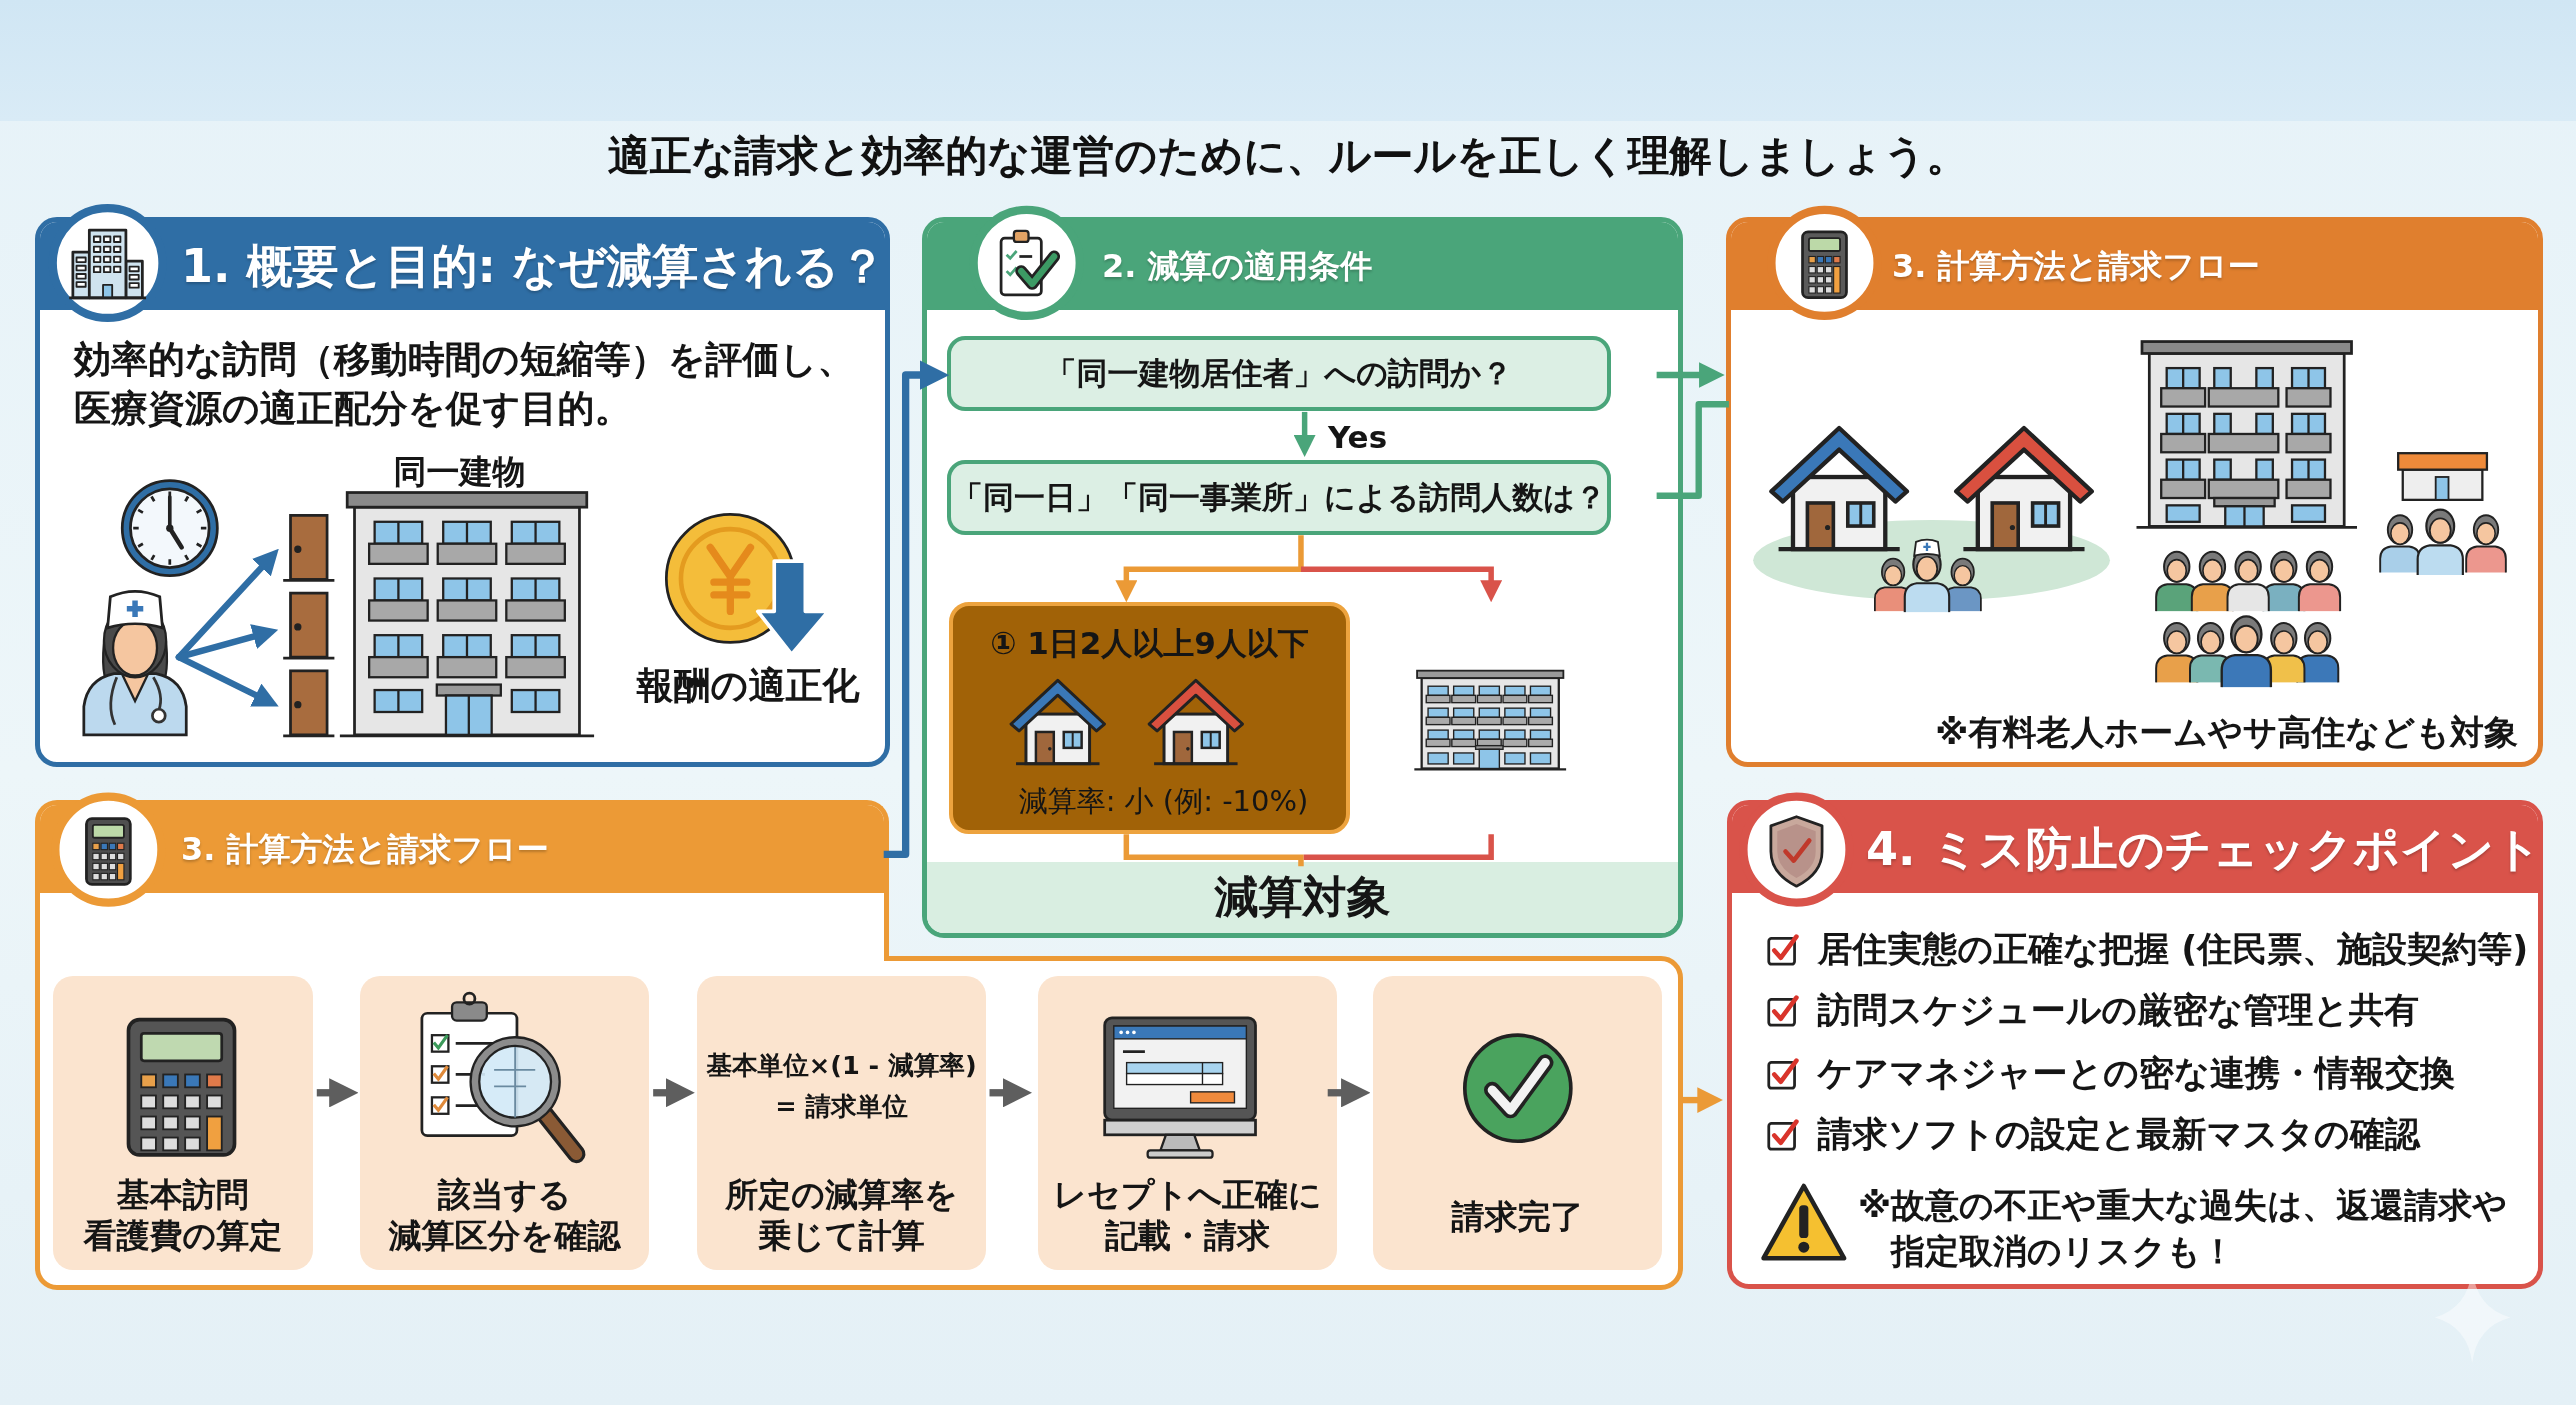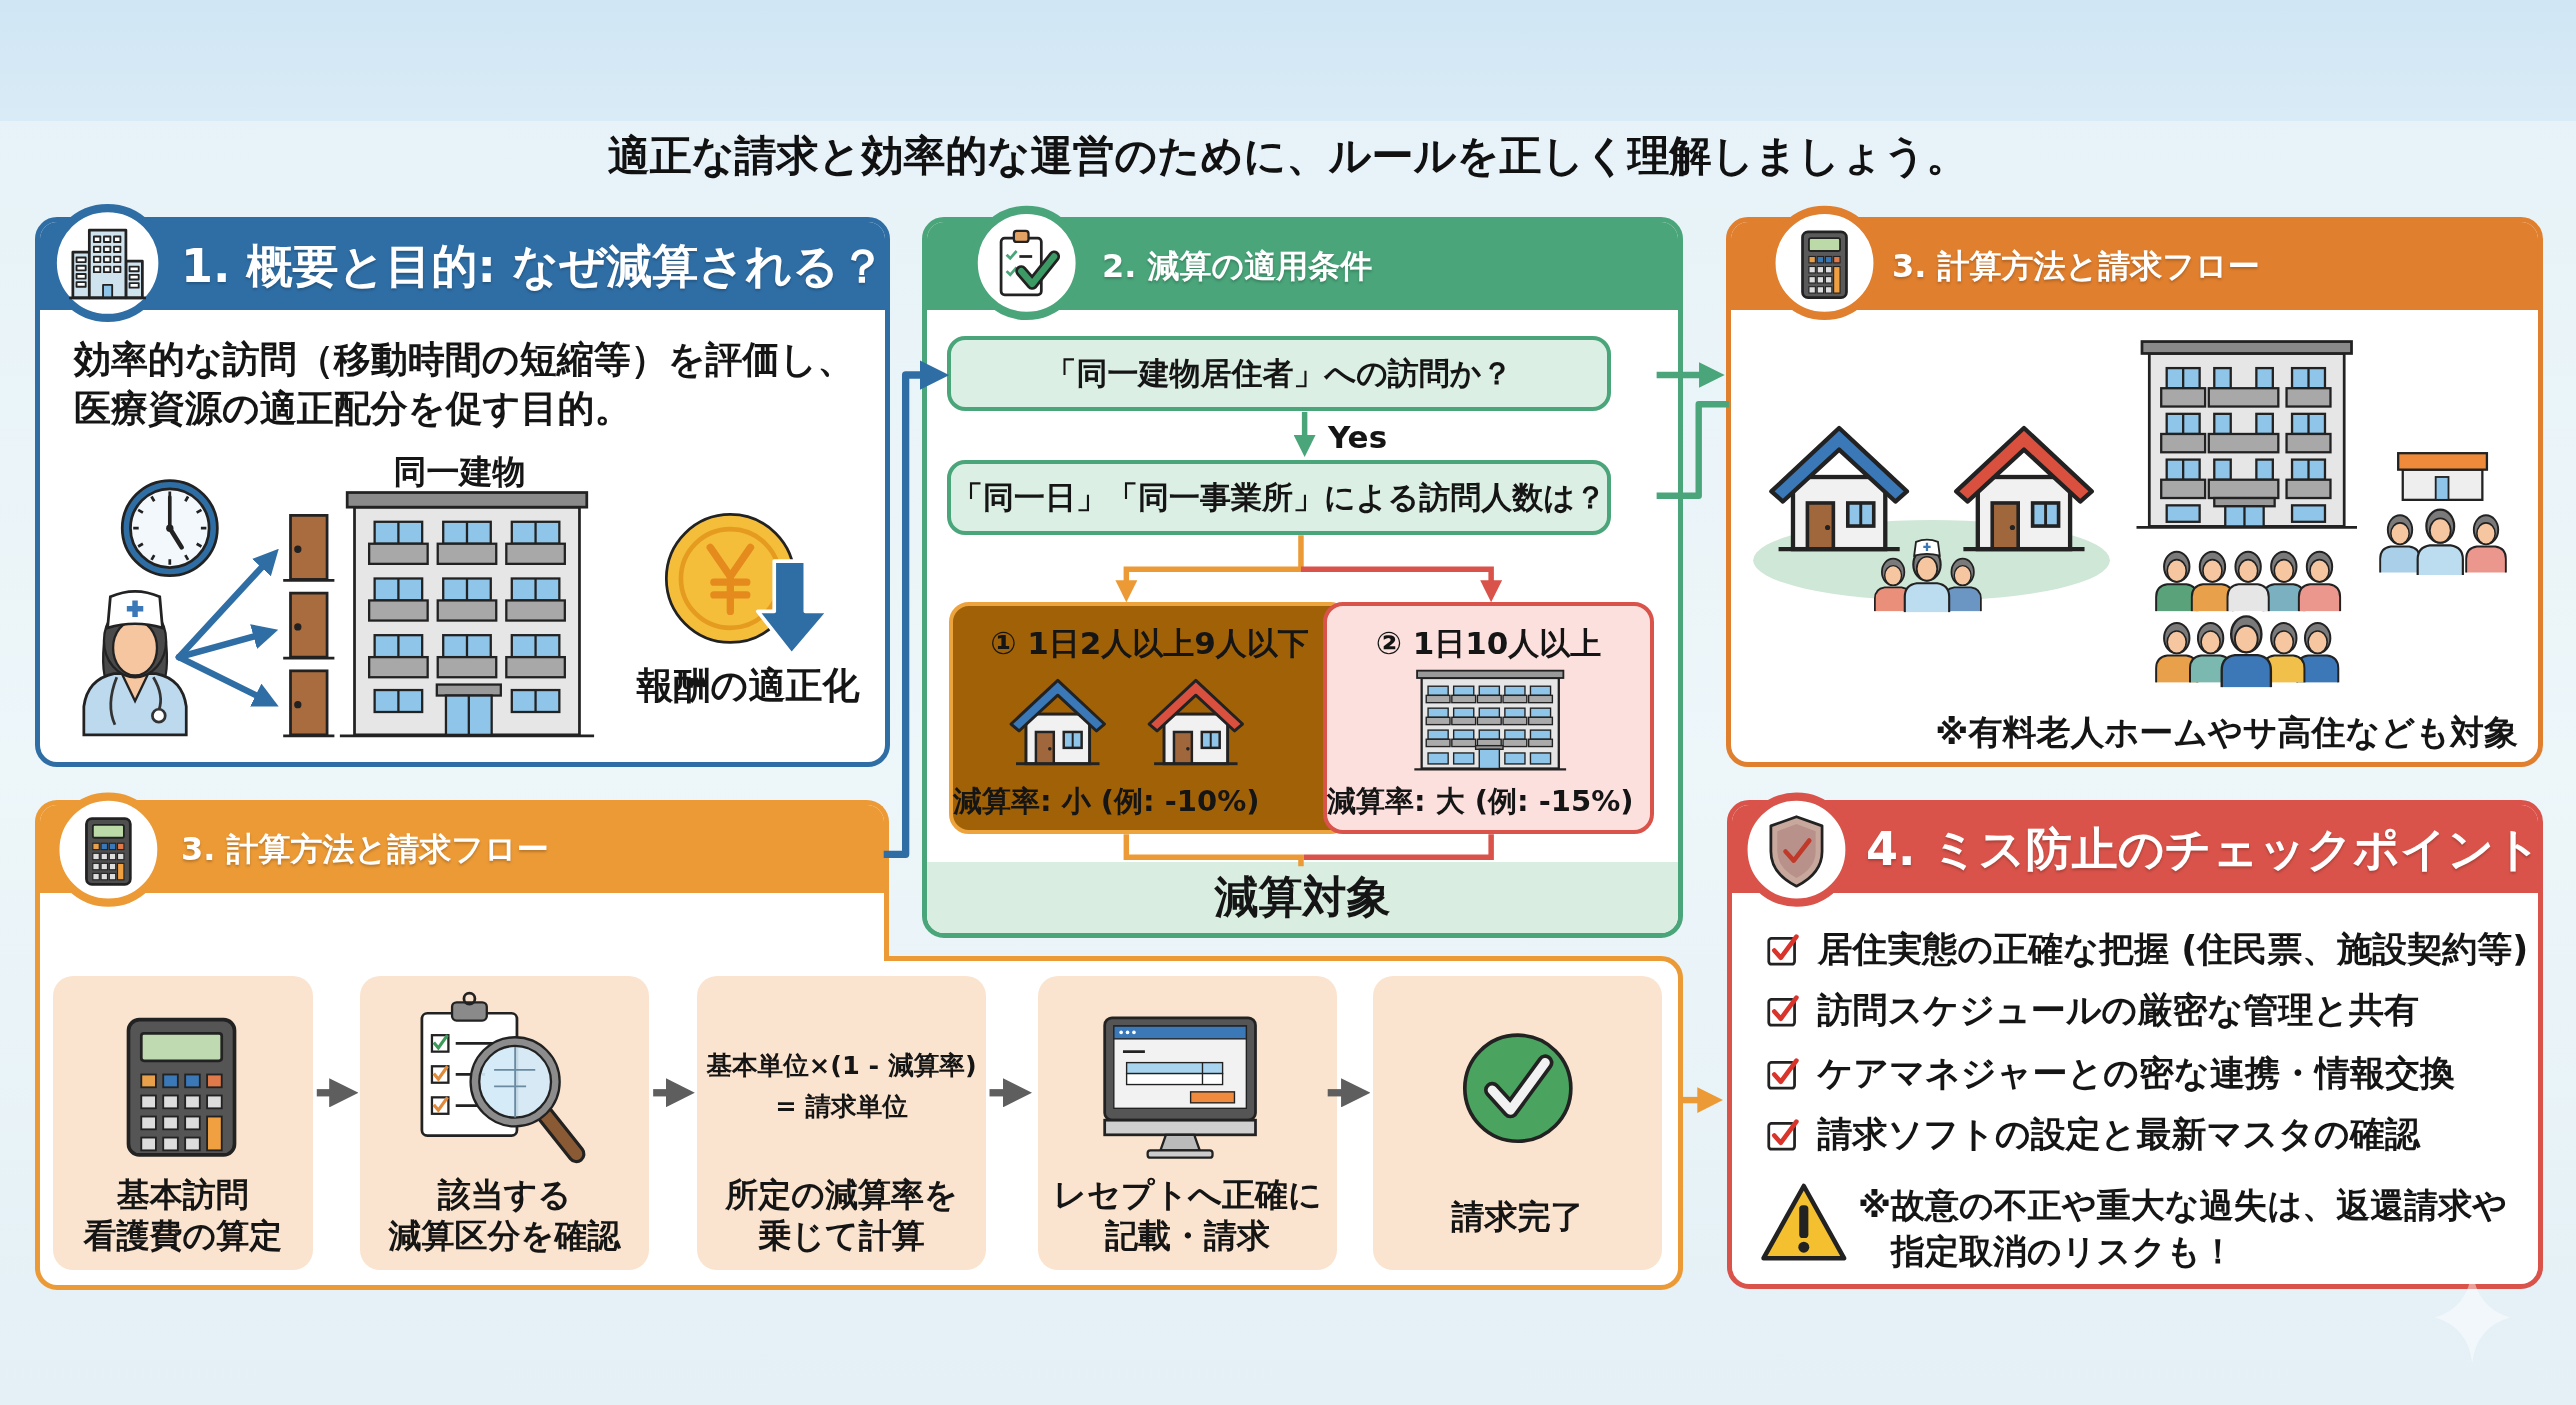--- a/index.html
+++ b/index.html
@@ -27,21 +27,21 @@
 .p2 .panel-head{background:#4aa57a;}
 .p2 .panel-title{left:175px;}
 .q-box{position:absolute;left:20px;width:664px;height:75px;background:#dcefe4;border:4.6px solid #4aa57a;border-radius:18.3px;text-align:center;font-size:31px;line-height:66px;font-weight:bold;white-space:nowrap;}
 .q1{top:114px;}
 .q2{top:238px;text-align:center;}
 .yes-label{position:absolute;left:401px;top:199px;font-size:31px;line-height:33px;font-weight:bold;}
 .case{position:absolute;top:380px;height:232px;border:4.6px solid;border-radius:20px;}
 .case-1{left:22px;width:401px;background:#a16207;border-color:#eda33e;}
 .case-2{left:396px;width:331px;background:#fbe0dd;border-color:#d9534a;}
 .case-label{position:absolute;left:0;right:0;top:16.5px;text-align:center;font-size:31px;line-height:40px;font-weight:bold;white-space:nowrap;}
-.case-rate{position:absolute;left:0;right:0;top:175px;font-size:29px;line-height:40px;font-weight:bold;white-space:nowrap;}
+.case-rate{position:absolute;left:0;right:0;top:175px;text-align:center;font-size:29px;line-height:40px;font-weight:normal;white-space:nowrap;padding-left:28px;}
 .result-band{position:absolute;left:0;right:0;top:640px;bottom:0;background:#d9eee1;text-align:center;font-size:44px;line-height:70px;font-weight:bold;}
 .p3{left:1726px;top:217px;width:817px;height:550px;border-color:#e07f2e;}
 .p3 .panel-head{background:#e07f2e;}
 .p3 .panel-title{left:161px;}
 .p3-note{position:absolute;right:20px;top:488px;font-size:34px;line-height:44px;font-weight:bold;white-space:nowrap;}
 .p3b-body{left:35px;top:956px;width:1648px;height:334px;border-color:#ec9a36;border-radius:0 22px 22px 22px;}
 .p3b-top{left:35px;top:800px;width:854px;height:161px;border-color:#ec9a36;border-bottom:0;border-radius:22px 22px 0 0;}
 .p3b-top .panel-head{background:#ec9a36;}
 .p3b-top .panel-title{left:141px;}
 .step{position:absolute;top:14.6px;height:294px;background:#fbe4cf;border-radius:20px;}
@@ -118,24 +118,20 @@
   <section class="panel p2">
     <div class="panel-head">
       <div class="panel-title">2. 減算の適用条件</div>
     </div>
     <div class="q-box q1">「同一建物居住者」への訪問か？</div>
     <div class="yes-label">Yes</div>
     <div class="q-box q2">「同一日」「同一事業所」による訪問人数は？</div>
     <div class="case case-1">
       <div class="case-label">① 1日2人以上9人以下</div>
       <div class="case-rate">減算率: 小 (例: -10%)</div>
-    </div>
-    <div class="case case-2">
-      <div class="case-label">② 1日10人以上</div>
-      <div class="case-rate">減算率: 大 (例: -15%)</div>
     </div>
     <div class="result-band">減算対象</div>
   </section>
 
   <section class="panel p3">
     <div class="panel-head">
       <div class="panel-title">3. 計算方法と請求フロー</div>
     </div>
     <div class="p3-note">※有料老人ホームやサ高住なども対象</div>
   </section>

